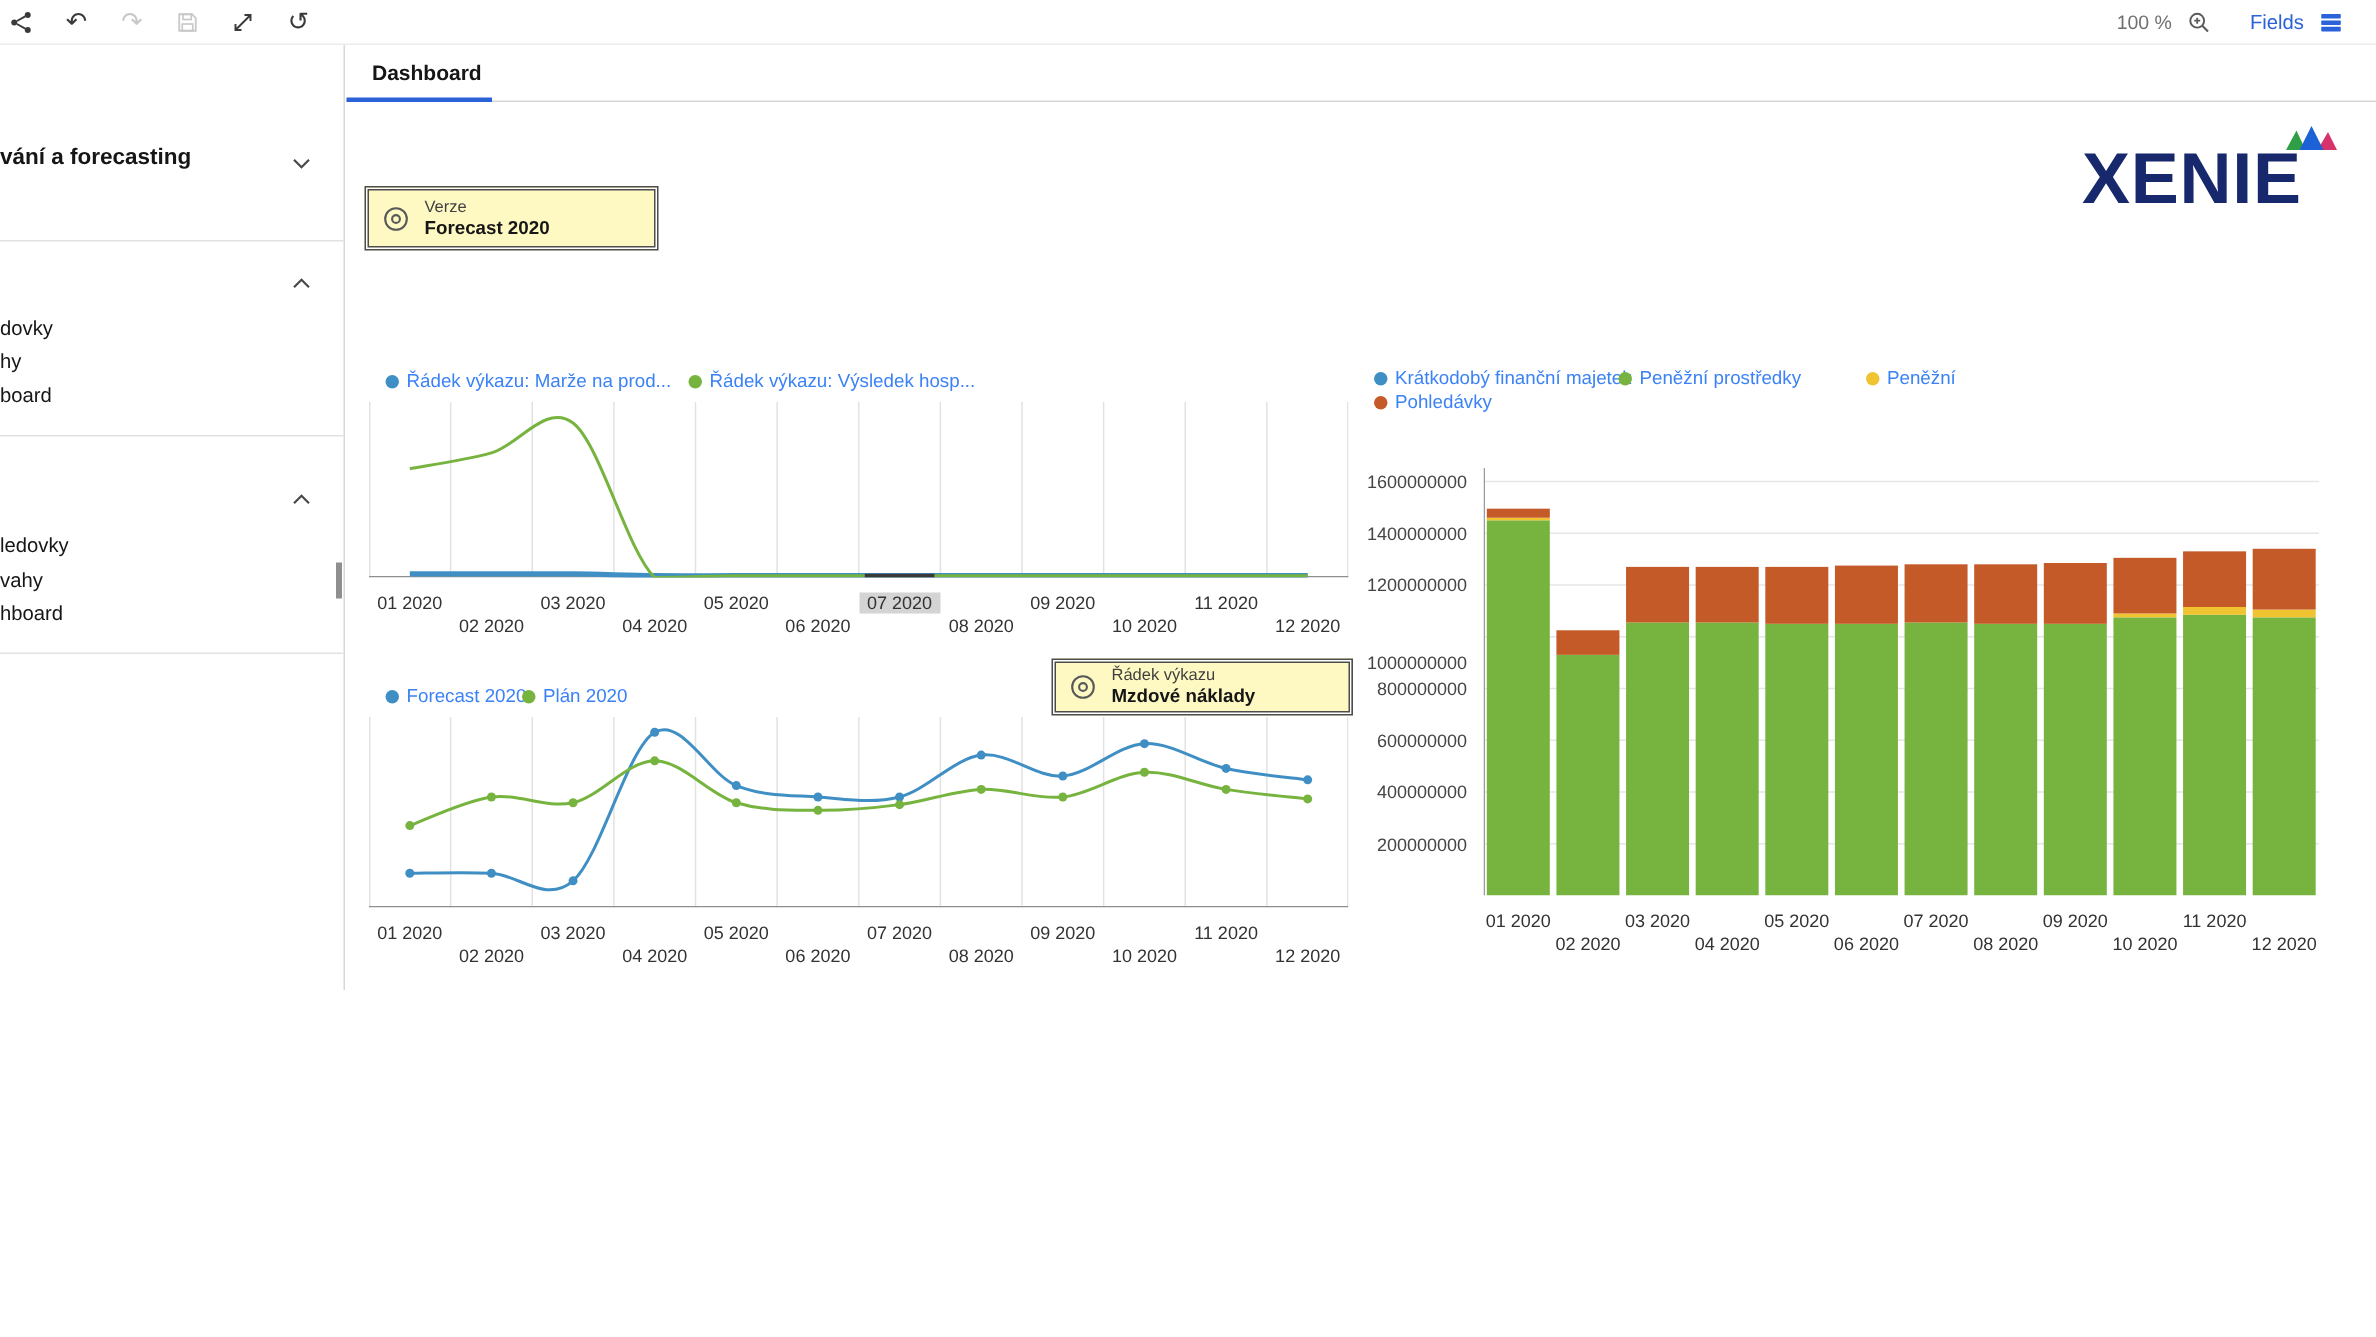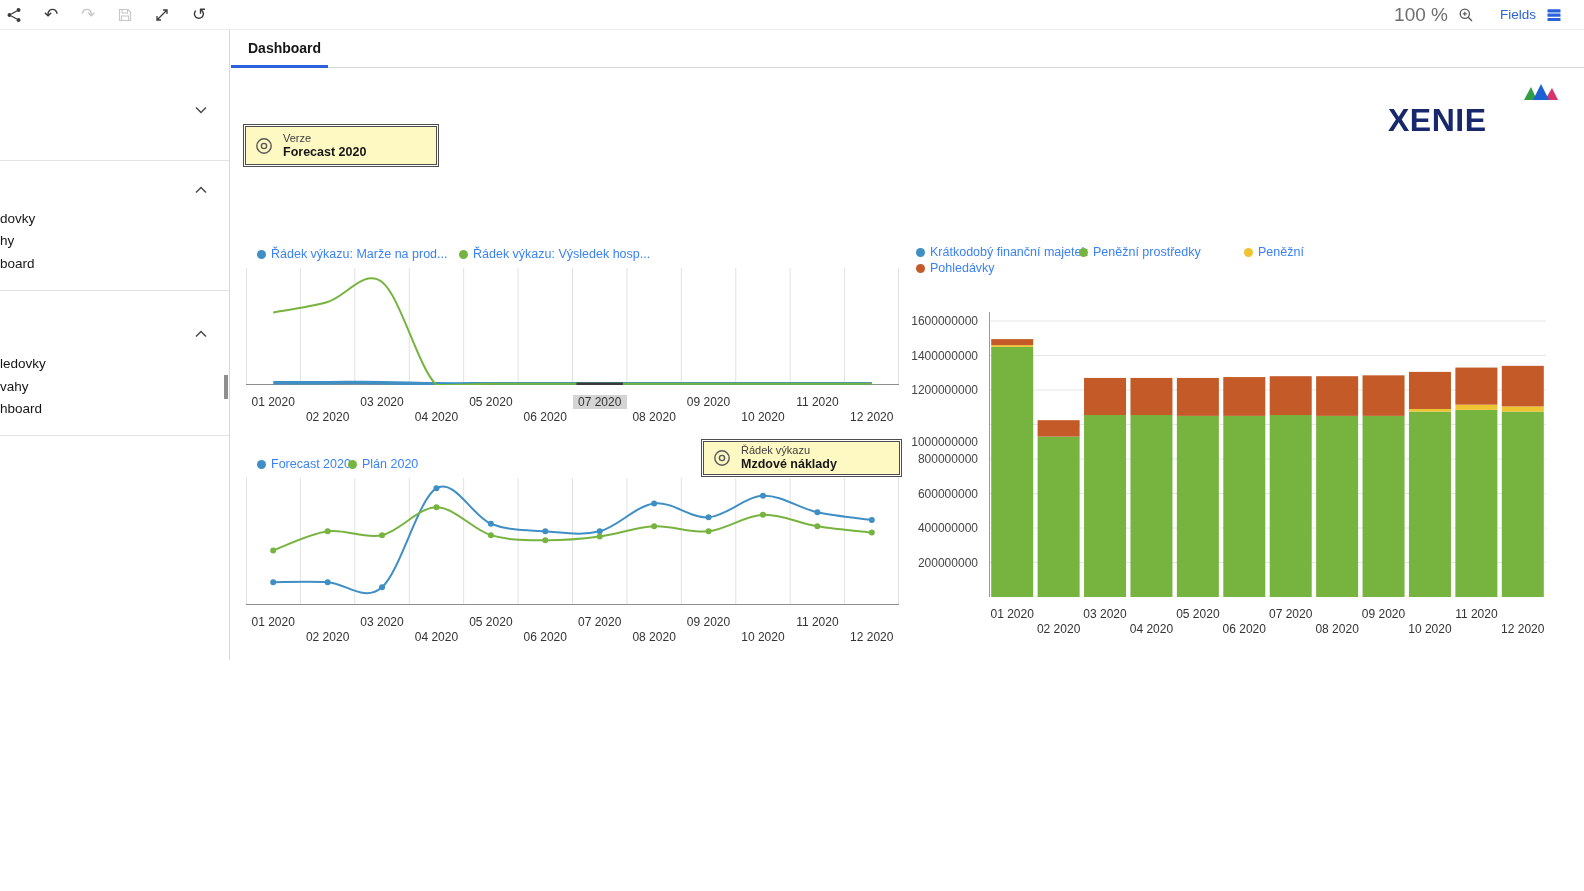--- a/index.html
+++ b/index.html
@@ -7,21 +7,21 @@
               font-family:"Liberation Sans","DejaVu Sans",sans-serif; color:#161616; }
 
   
   .toolbar { position:absolute; left:0; top:0; width:1584px; height:30px;
              display:flex; align-items:center; background:#fff; border-bottom:1px solid #ececec; }
   .tb-left { display:flex; align-items:center; gap:21px; padding-left:6px; }
   .tb-ic { width:16px; height:16px; display:flex; align-items:center; justify-content:center;
            color:#3a3a3a; font-size:17px; line-height:16px; cursor:pointer; }
   .tb-ic.disabled { color:#c8c8c8; }
   .tb-right { margin-left:auto; display:flex; align-items:center; gap:10px; padding-right:22px; }
-  .zoom-level { color:#6f6f6f; font-size:19px; }
+  .zoom-level { color:#6f6f6f; font-size:13px; }
   .fields-link { color:#2b62d9; font-size:13.5px; margin-left:16px; cursor:pointer; }
   .fields-ic { color:#2b62d9; }
 
   
   .sidebar { position:absolute; left:0; top:30px; width:230px; height:630px;
              background:#fff; border-right:1px solid #d8d8d8; }
   .sb-header { position:absolute; left:0; top:62px; width:100%; height:26px; line-height:26px;
                font-size:15px; font-weight:600; white-space:nowrap; }
   .sb-chev { position:absolute; right:22px; cursor:pointer; }
   .sb-div { position:absolute; left:0; width:100%; border-top:1px solid #e2e2e2; }
@@ -32,21 +32,21 @@
   
   .main { position:absolute; left:231px; top:30px; width:1353px; height:861px; background:#fff; }
   .tabbar { position:relative; height:38px; border-bottom:1px solid #d6d6d6; }
   .tab { position:absolute; left:0; top:0; width:97px; height:38px; line-height:36px;
          padding-left:17px; font-size:14px; font-weight:700; color:#161616;
          border-bottom:3px solid #2b62d9; cursor:pointer; }
   .canvas { position:relative; width:100%; height:823px; }
 
   
   .logo { position:absolute; left:1157px; top:28px; width:172px; }
-  .logo-text { font-size:32px; font-weight:800; letter-spacing:.5px; color:#17286d; line-height:48px; }
+  .logo-text { font-size:48px; font-weight:800; letter-spacing:.5px; color:#17286d; line-height:48px; }
   .crown { position:absolute; top:-12px; right:1px; }
 
   
   .filter-widget { position:absolute; background:#fef9c3; border:1px solid #4d4d4d;
                    box-shadow: inset 0 0 0 1px #fff, inset 0 0 0 2px #4d4d4d;
                    display:flex; align-items:center; gap:9px; padding:0 10px; z-index:5; cursor:pointer; }
   .f-label { font-size:11px; color:#404040; line-height:13px; }
   .f-value { font-size:12.5px; font-weight:700; color:#161616; line-height:15px; }
 
   
@@ -130,20 +130,23 @@
       <svg width="16" height="16" viewBox="0 0 16 16">
         <rect x="1.5" y="2.3" width="13" height="3.1" rx="0.5" fill="currentColor"></rect>
         <rect x="1.5" y="6.6" width="13" height="3.1" rx="0.5" fill="currentColor"></rect>
         <rect x="1.5" y="10.9" width="13" height="3.1" rx="0.5" fill="currentColor"></rect>
       </svg>
     </span>
   </div>
 </div>
 
 <div class="sidebar">
+  <div class="sb-header">
+    <span>vání a forecasting</span>
+  </div>
   <span class="sb-chev" style="top:70px">
     <svg width="12" height="8" viewBox="0 0 12 8">
         <polyline points="1,1.5 6,6.5 11,1.5" fill="none" stroke="#4a4a4a" stroke-width="1.5"></polyline>
       </svg>
   </span>
 
   <div class="sb-div" style="top:130px"></div>
 
   <span class="sb-chev" style="top:150px">
     <svg width="12" height="8" viewBox="0 0 12 8">

